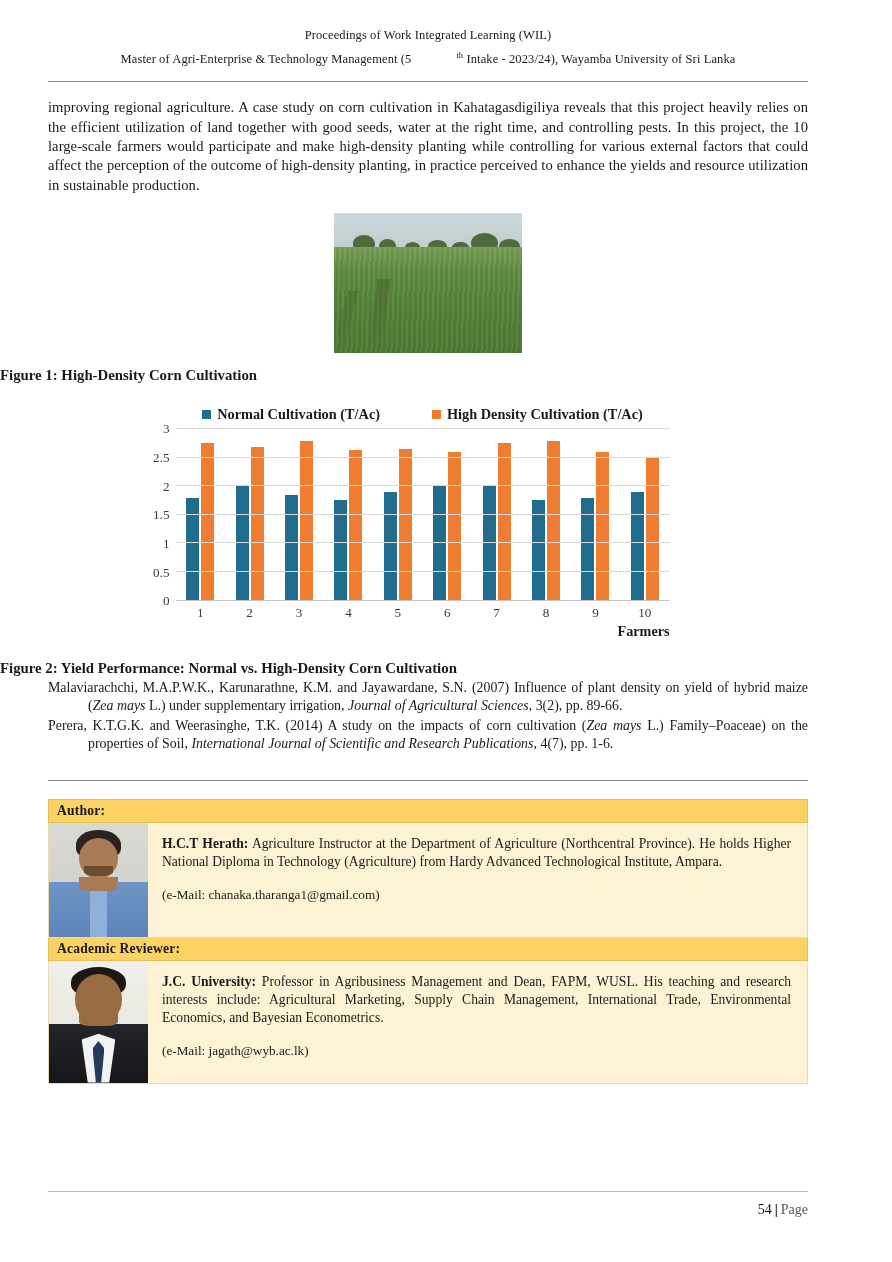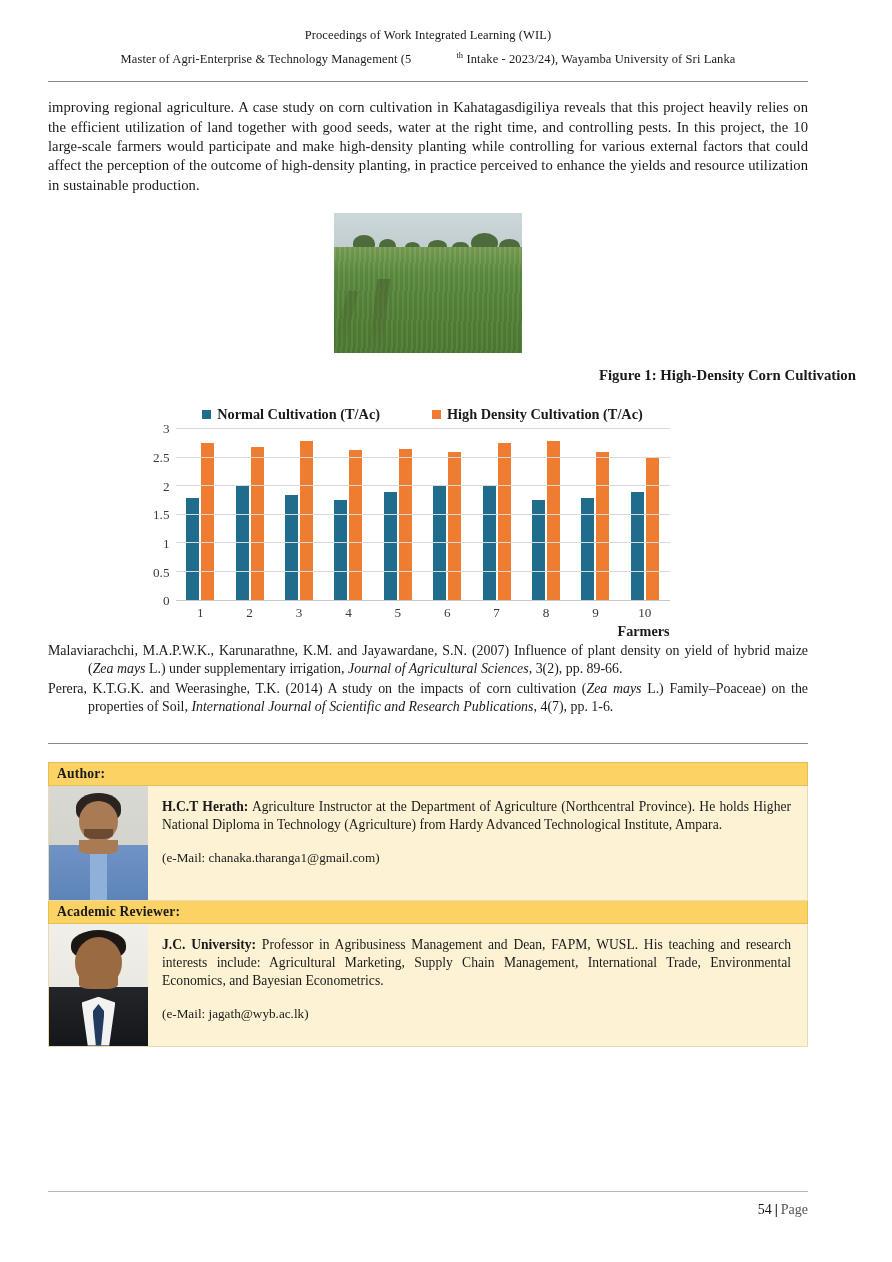--- a/index.html
+++ b/index.html
@@ -59,21 +59,21 @@
     background:linear-gradient(to bottom, rgba(70,95,45,.55), rgba(90,115,60,.18));
     transform:skewX(-7deg);
   }
   .photo .furrow2 {
     position:absolute; top:42%; left:3%; width:6%; height:58%;
     background:linear-gradient(to bottom, rgba(70,95,45,.4), rgba(90,115,60,.1));
     transform:skewX(-14deg);
   }
 
   .fig-caption {
-    text-align:right; font-weight:bold; font-size:14.8px; margin-top:14px;
+    text-align:left; font-weight:bold; font-size:14.8px; margin-top:14px;
   }
 
   
   .chart-block { margin:22px 11px 0 0; }
   .legend {
     display:flex; justify-content:center; gap:52px; align-items:center;
     font-weight:bold; font-size:14.3px; margin-bottom:6px;
   }
   .legend-item { display:flex; align-items:center; gap:6px; }
   .legend-swatch { width:9px; height:9px; display:inline-block; }
@@ -282,20 +282,21 @@
           <div class="xlabel">6</div>
           <div class="xlabel">7</div>
           <div class="xlabel">8</div>
           <div class="xlabel">9</div>
           <div class="xlabel">10</div>
         </div>
       <div class="axis-title">Farmers</div>
     </div>
   </div>
 
+  <div class="fig-caption" style="margin-top:20px;">Figure 2: Yield Performance: Normal vs. High-Density Corn Cultivation</div>
 
   <div class="ref"><span>Malaviarachchi, M.A.P.W.K., Karunarathne, K.M. and Jayawardane, S.N. (2007) Influence of plant density on yield of hybrid maize (</span><i>Zea mays</i><span> L.) under supplementary irrigation, </span><i>Journal of Agricultural Sciences</i><span>, 3(2), pp. 89-66.</span></div>
   <div class="ref"><span>Perera, K.T.G.K. and Weerasinghe, T.K. (2014) A study on the impacts of corn cultivation (</span><i>Zea mays</i><span> L.) Family–Poaceae) on the properties of Soil, </span><i>International Journal of Scientific and Research Publications</i><span>, 4(7), pp. 1-6.</span></div>
 
   <div class="rule-mid"></div>
 
   <div class="bios">
 
     <div class="bio-head">Author:</div>
     <div class="bio-body">

